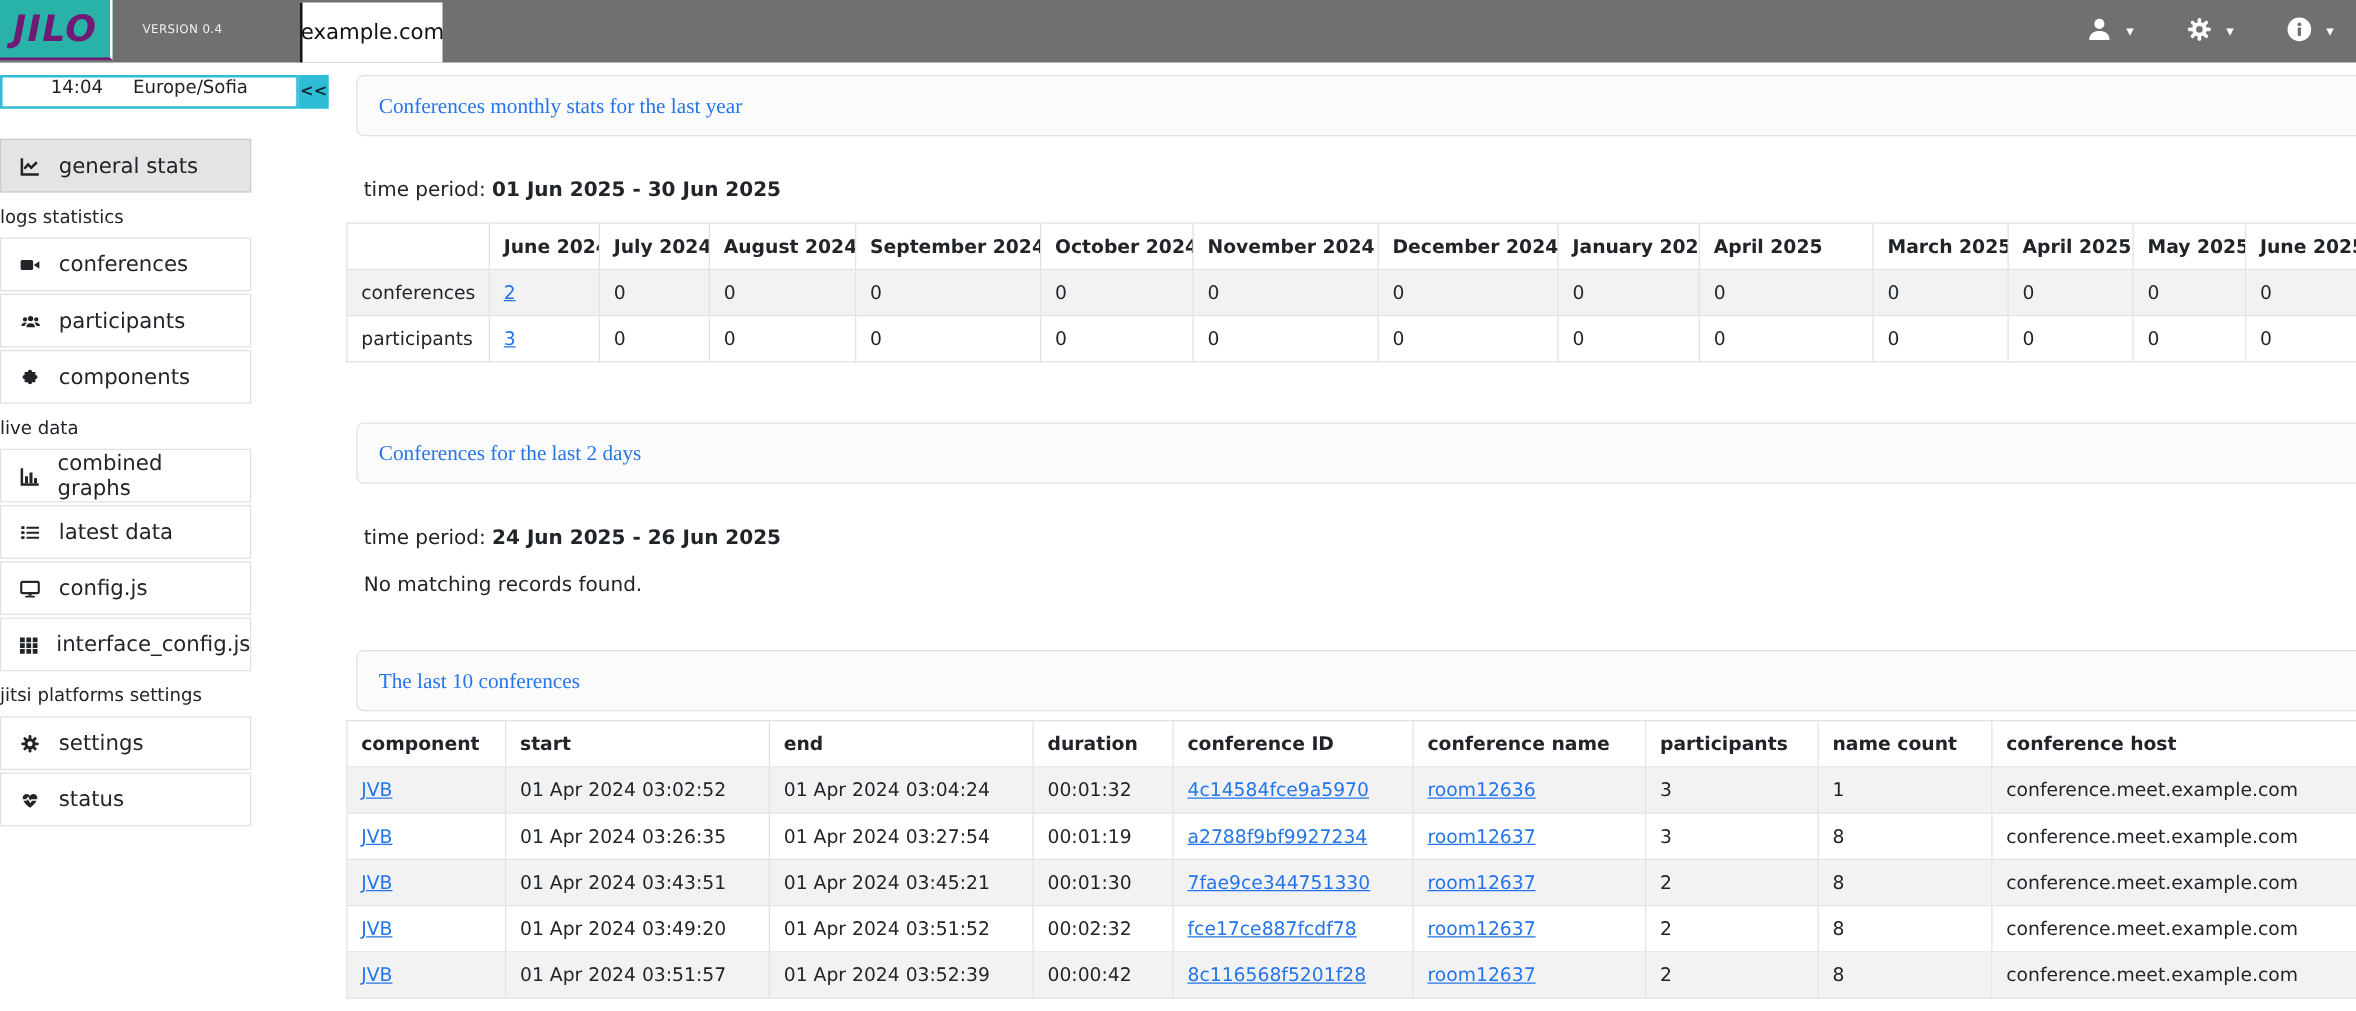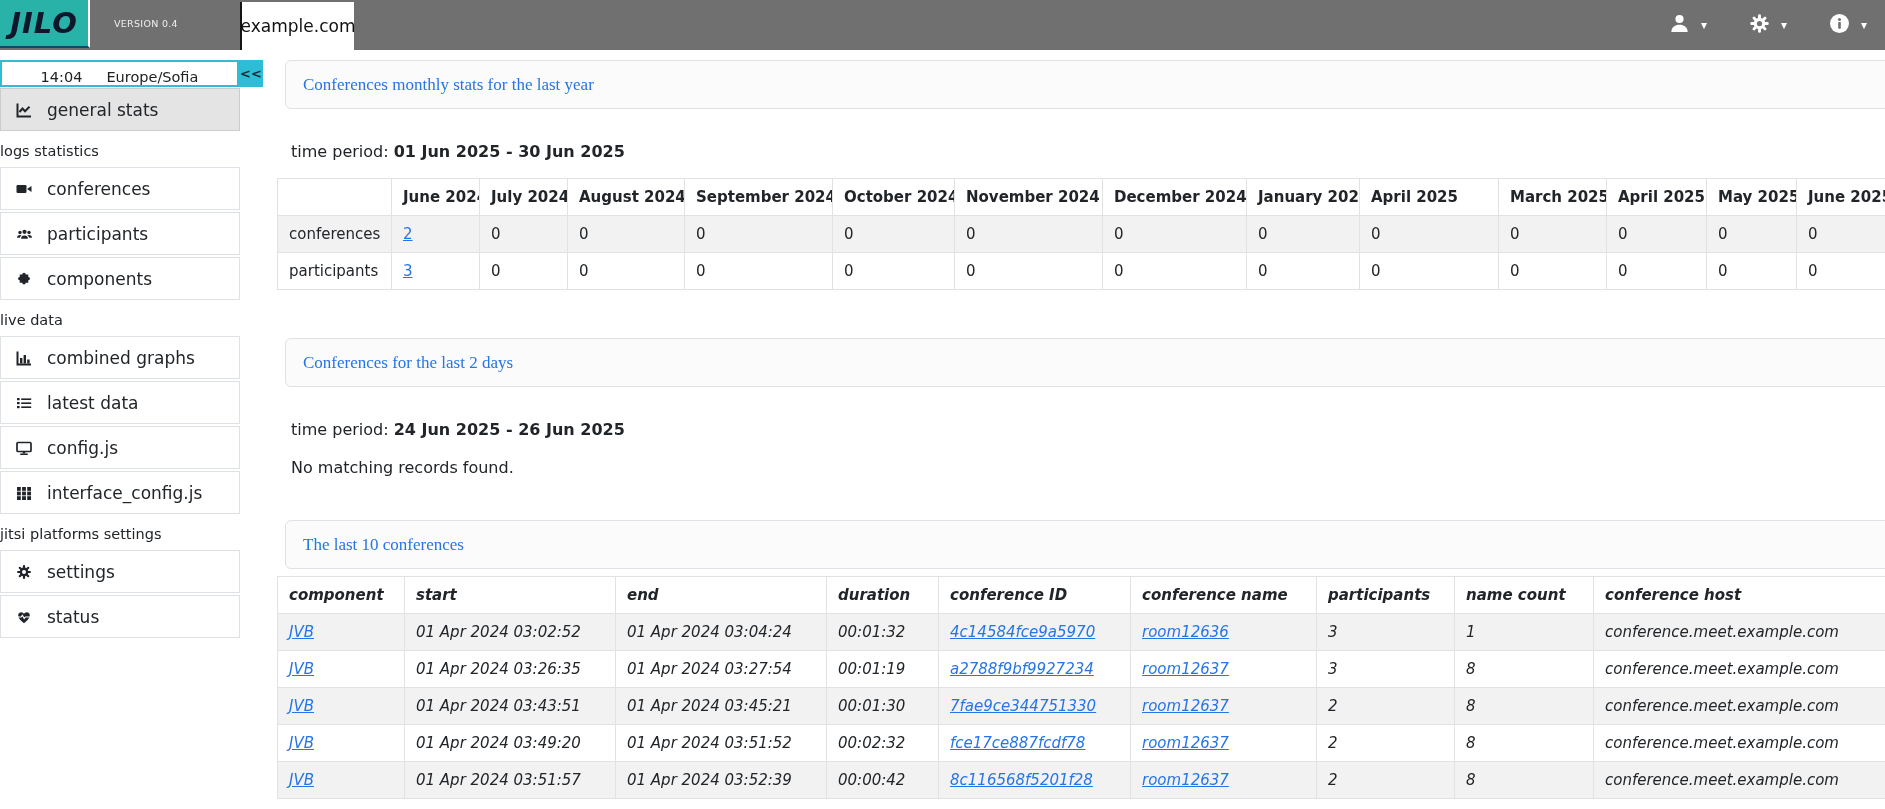--- a/index.html
+++ b/index.html
@@ -5,45 +5,45 @@
   * { box-sizing: border-box; }
   html,body { margin:0; padding:0; }
   body {
     width:1885px; height:809px; overflow:hidden; position:relative;
     font-family:"DejaVu Sans", sans-serif; background:#fff; color:#212529;
   }
   
   .topbar { position:absolute; top:0; left:0; width:1885px; height:50px; background:#707070; }
   .logo-box {
     position:absolute; left:0; top:0; width:90px; height:48px; background:#29b2a8;
-    border-right:2px solid #fff; border-bottom:2px solid #0c4a6e;
+    border-right:2px solid #fff; border-bottom:2px solid #701a75;
     display:flex; align-items:center; justify-content:center;
-    color:#0f172a; font-style:italic; font-weight:bold; font-size:29px; letter-spacing:1px;
+    color:#701a75; font-style:italic; font-weight:bold; font-size:29px; letter-spacing:1px;
   }
   .version { position:absolute; left:114px; top:18px; color:#efefef; font-size:9.5px; letter-spacing:.3px; }
   .site-tab {
     position:absolute; left:240px; top:2px; width:114px; height:48px; background:#fff;
     border-left:2px solid #141414; display:flex; align-items:center; justify-content:center;
     font-size:17px; color:#111; cursor:default;
   }
   .topbar-icons { position:absolute; right:18px; top:0; height:50px; display:flex; align-items:center; gap:42px; }
   .icon-group { display:flex; align-items:center; gap:11px; cursor:pointer; }
   .caret { color:#fff; font-size:12px; line-height:1; }
   
   .sidebar { position:absolute; left:0; top:50px; width:250px; }
   .clock-row { display:flex; margin-top:10px; height:27px; width:263px; }
   .clock-box {
     width:239px; height:27px; border:2px solid #2fbcd7; background:#fff;
-    display:flex; align-items:flex-end; justify-content:center; gap:24px; font-size:14.5px; color:#222;
+    display:flex; align-items:flex-start; justify-content:center; gap:24px; font-size:14.5px; color:#222;
   }
   .collapse-btn {
     width:24px; height:27px; background:#2fbcd7; color:#0b2a2e; font-weight:bold; font-size:13px;
     display:flex; align-items:center; justify-content:center; cursor:pointer;
   }
-  .menu { margin-top:1px; width:240px; }
+  .menu { margin-top:24px; width:201px; }
   .menu-item {
     height:43px; border:1px solid #dee2e6; background:#fff; margin-bottom:2px;
     display:flex; align-items:center; gap:13px; padding:0 13px; font-size:17px; cursor:pointer;
   }
   .menu-item.active { background:#e4e4e4; border-color:#cccccc; }
   .menu-item .ic { display:flex; width:20px; justify-content:center; }
   .menu-section { padding:10px 8px 8px 0; font-size:14.5px; color:#212529; }
   
   .main { position:absolute; left:277px; top:50px; width:1680px; }
   .card-header {
@@ -59,21 +59,21 @@
   .empty-msg { margin:19px 0 0 14px; font-size:16px; }
   table.tbl { border-collapse:collapse; table-layout:fixed; font-size:15px; }
   .tbl th, .tbl td {
     border:1px solid #e2e2e2; padding:9px 11px; text-align:left; font-weight:normal;
     overflow:hidden; white-space:nowrap;
   }
   .tbl thead th { font-weight:bold; background:#fff; }
   .tbl tbody tr.stripe { background:#f2f2f2; }
   .tbl a { color:#2575e8; text-decoration:underline; cursor:pointer; }
   .t-monthly { width:1629px; margin-top:17px; }
-  .t-conf { width:1608px; margin-top:7px;font-style:italic; }
+  .t-conf { width:1608px; margin-top:7px; }
 </style>
 </head>
 <body>
 
 <div class="topbar">
   <div class="logo-box">JILO</div>
   <div class="version">VERSION 0.4</div>
   <div class="site-tab">example.com</div>
   <div class="topbar-icons">
     <div class="icon-group">

